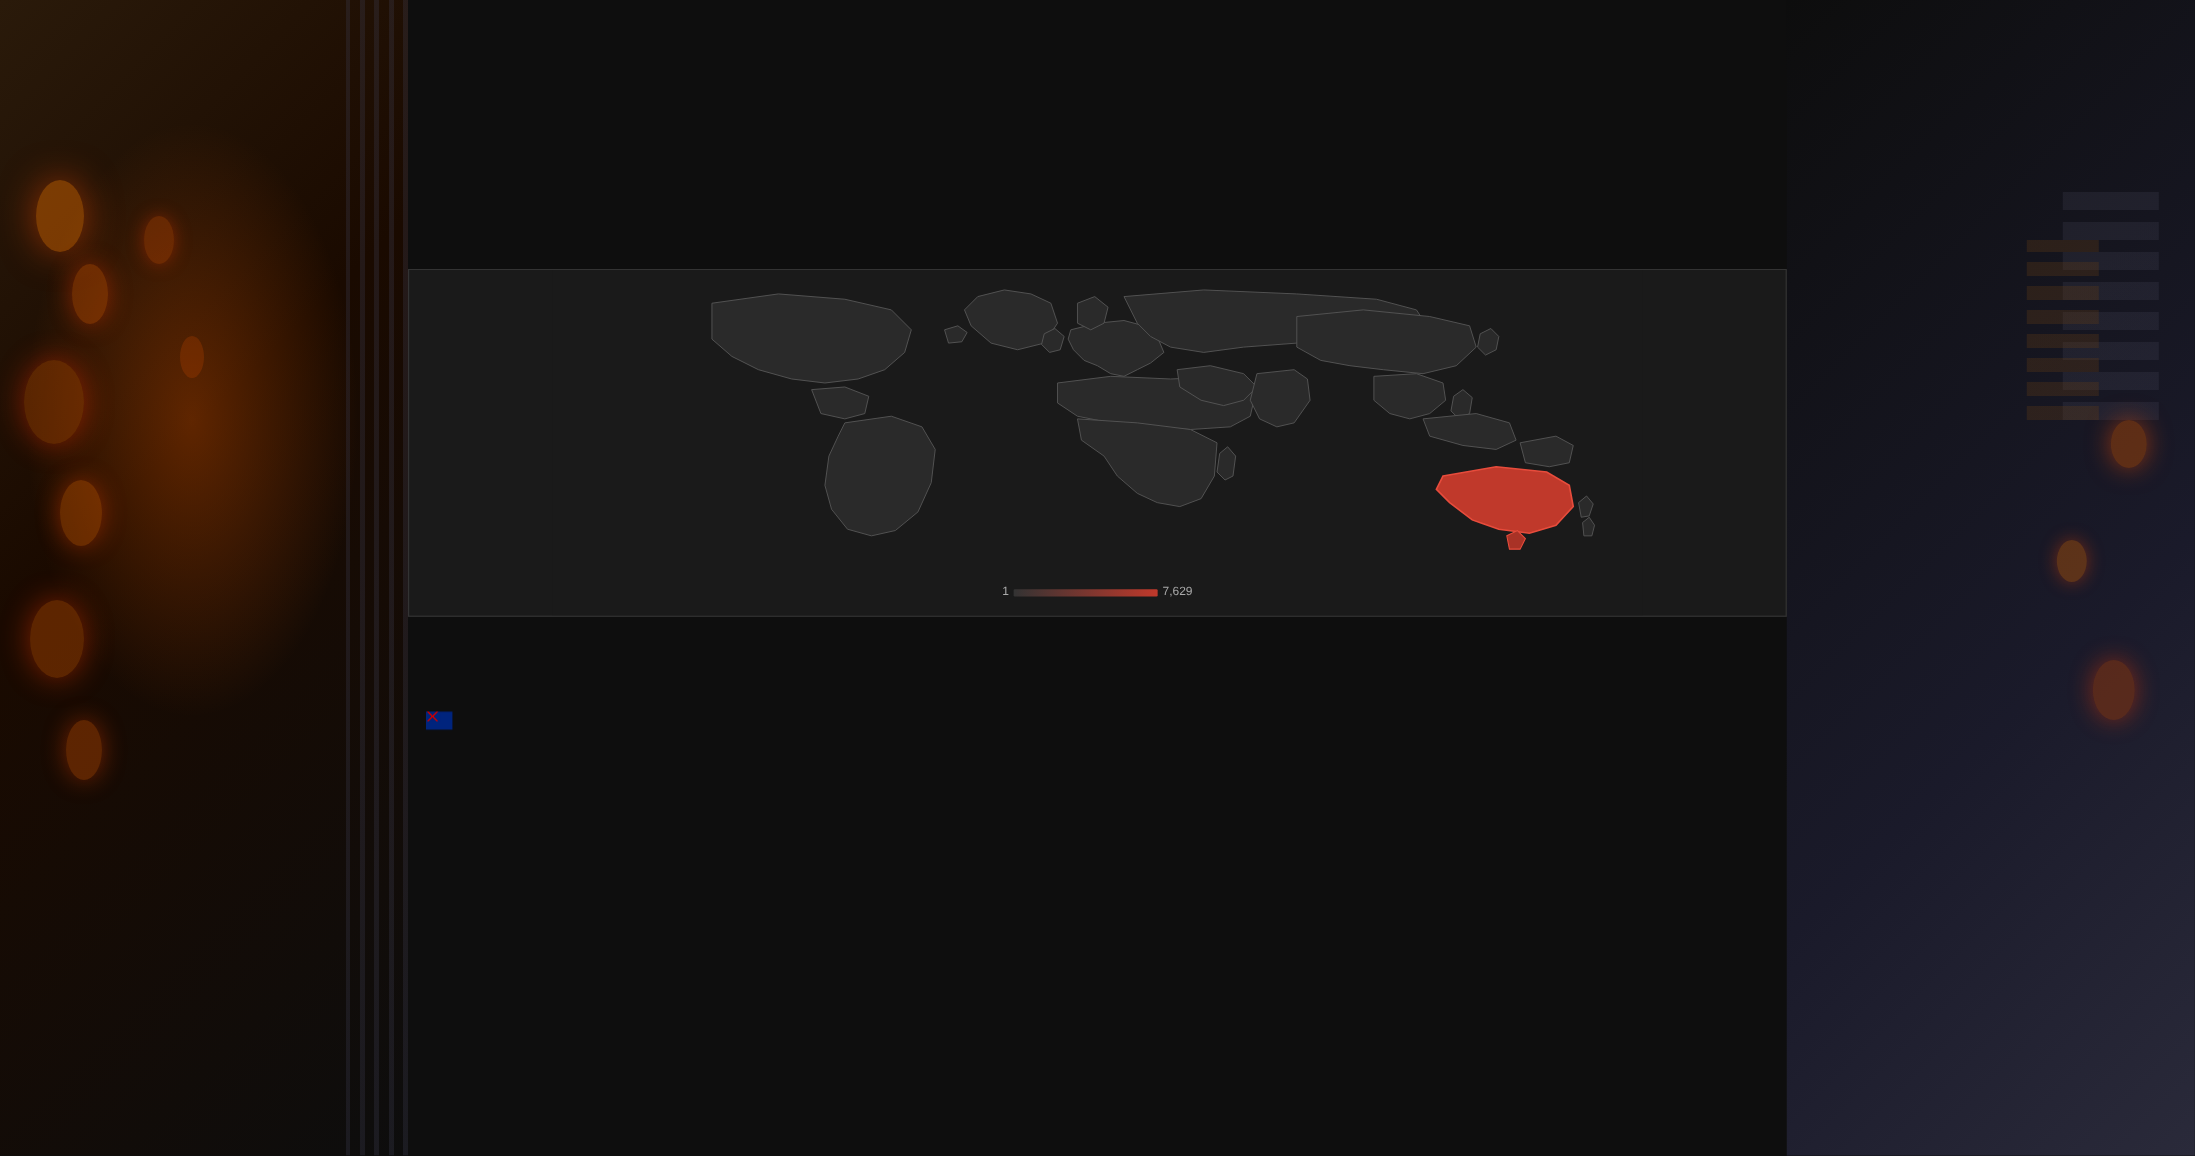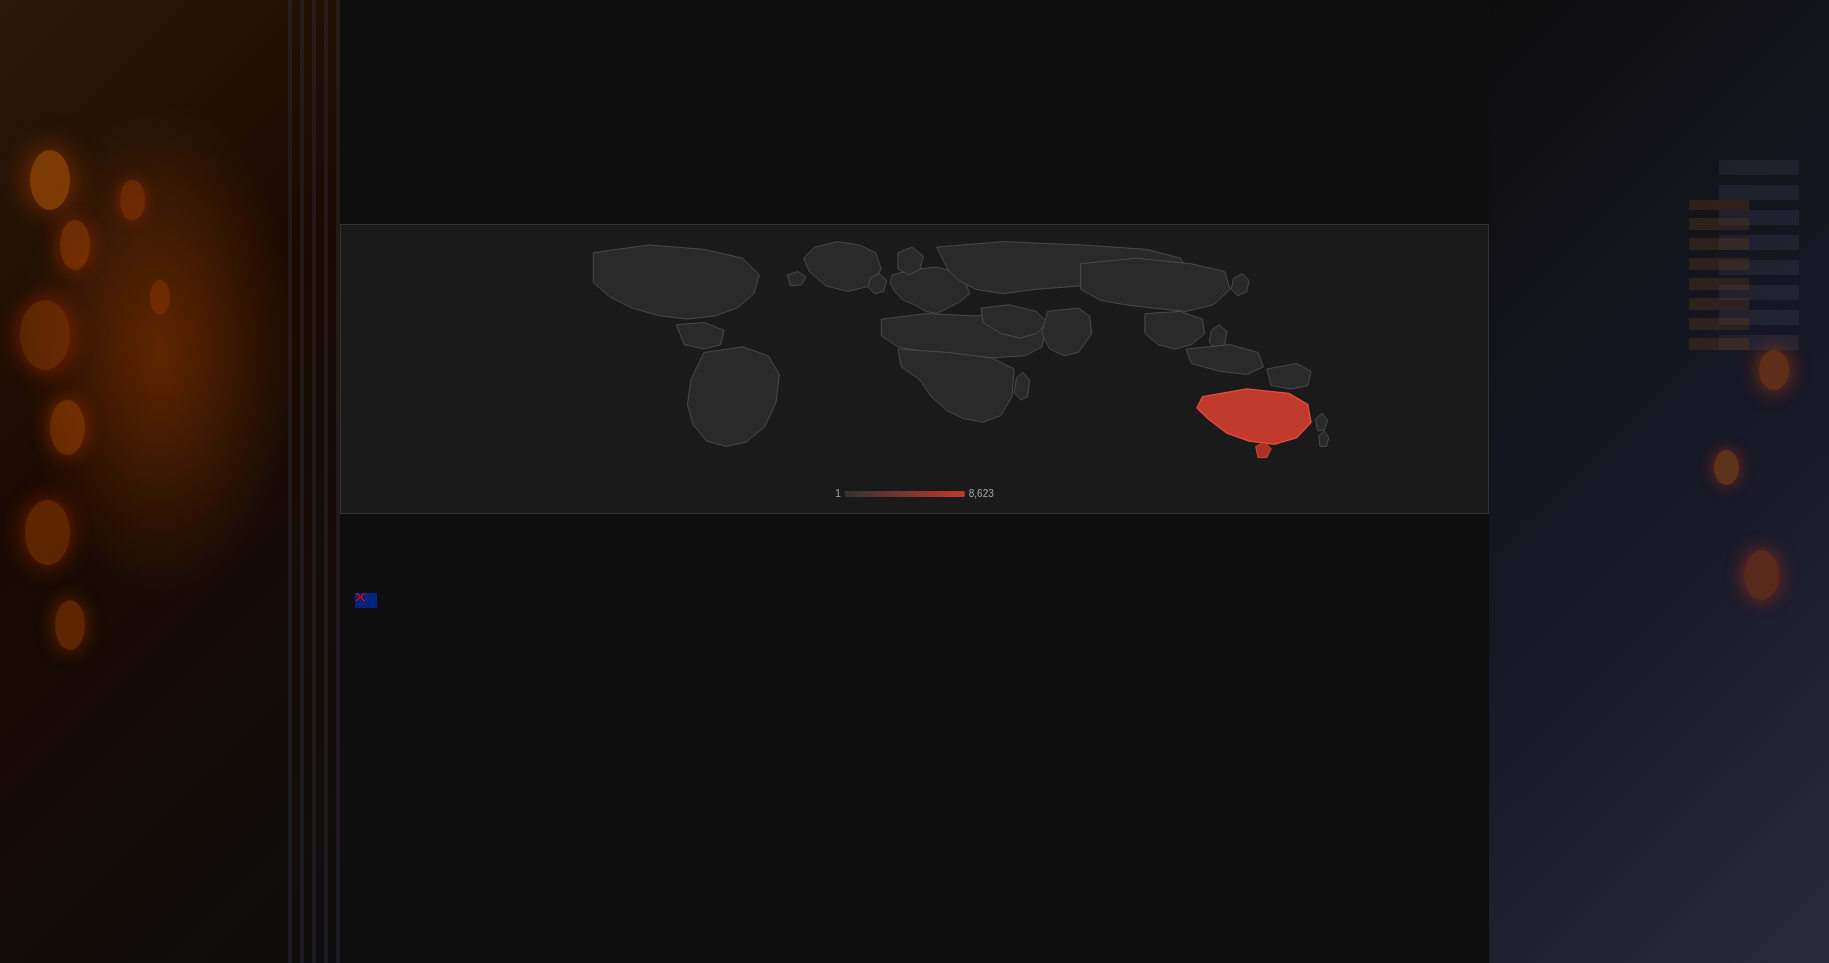--- a/index.html
+++ b/index.html
@@ -451,21 +451,21 @@
 
         <path d="M655,112 L695,108 L720,115 L725,128 L710,135 L685,132 L660,125 Z" fill="#2a2a2a" stroke="#555" stroke-width="0.7"></path>
 
         <path d="M728,130 L755,125 L768,132 L765,145 L750,148 L732,145 Z" fill="#2a2a2a" stroke="#555" stroke-width="0.7"></path>
       </svg>
       
       
       <div class="map-scale-bar">
         <span>1</span>
         <div class="scale-line"></div>
-        <span>8,623</span>
+        <span>7,629</span>
       </div>
     </div>
 
     <div class="country-tabs-container">
       <div style="display: flex; gap: 2px; margin-bottom: 2px; padding-left: 0px;">
           <span style="font-size: 10px; color: rgb(119, 119, 119); min-width: 34px; text-align: center; display: inline-block;">1</span>
           <span style="font-size: 10px; color: rgb(119, 119, 119); min-width: 34px; text-align: center; display: inline-block;">2</span>
           <span style="font-size: 10px; color: rgb(119, 119, 119); min-width: 34px; text-align: center; display: inline-block;">3</span>
           <span style="font-size: 10px; color: rgb(119, 119, 119); min-width: 34px; text-align: center; display: inline-block;">4</span>
           <span style="font-size: 10px; color: rgb(119, 119, 119); min-width: 34px; text-align: center; display: inline-block;">5</span>

